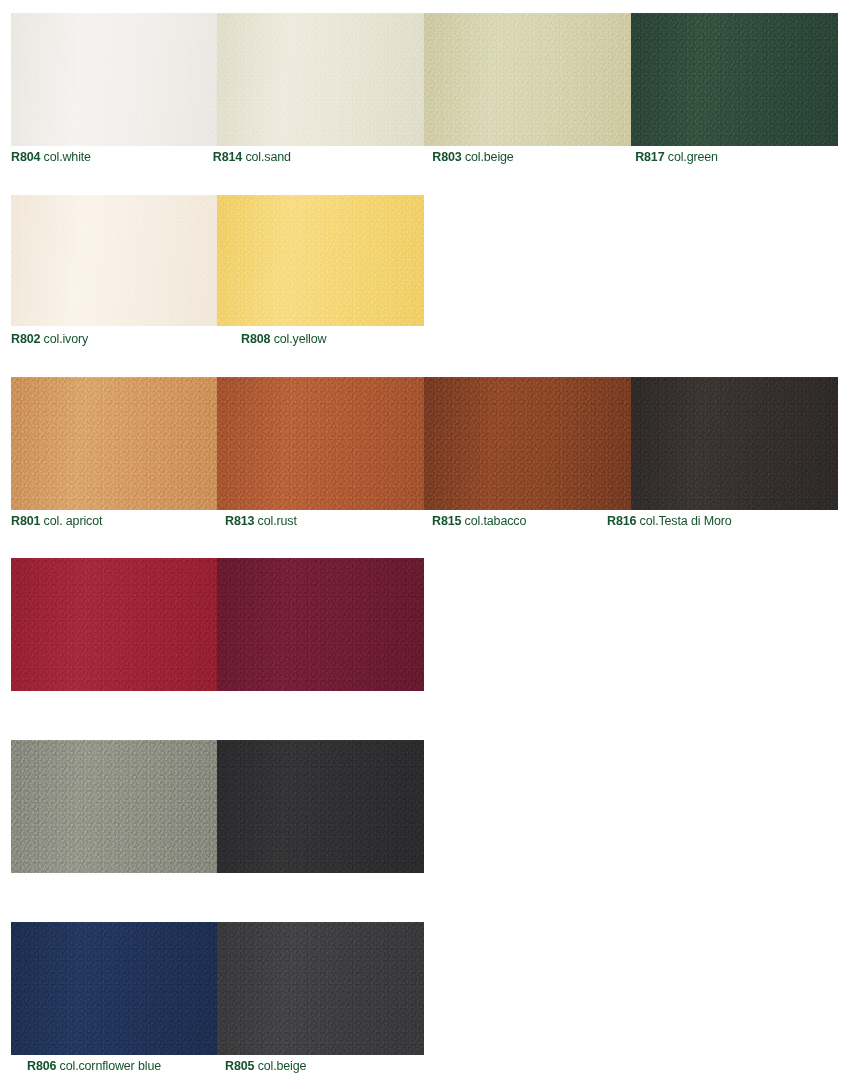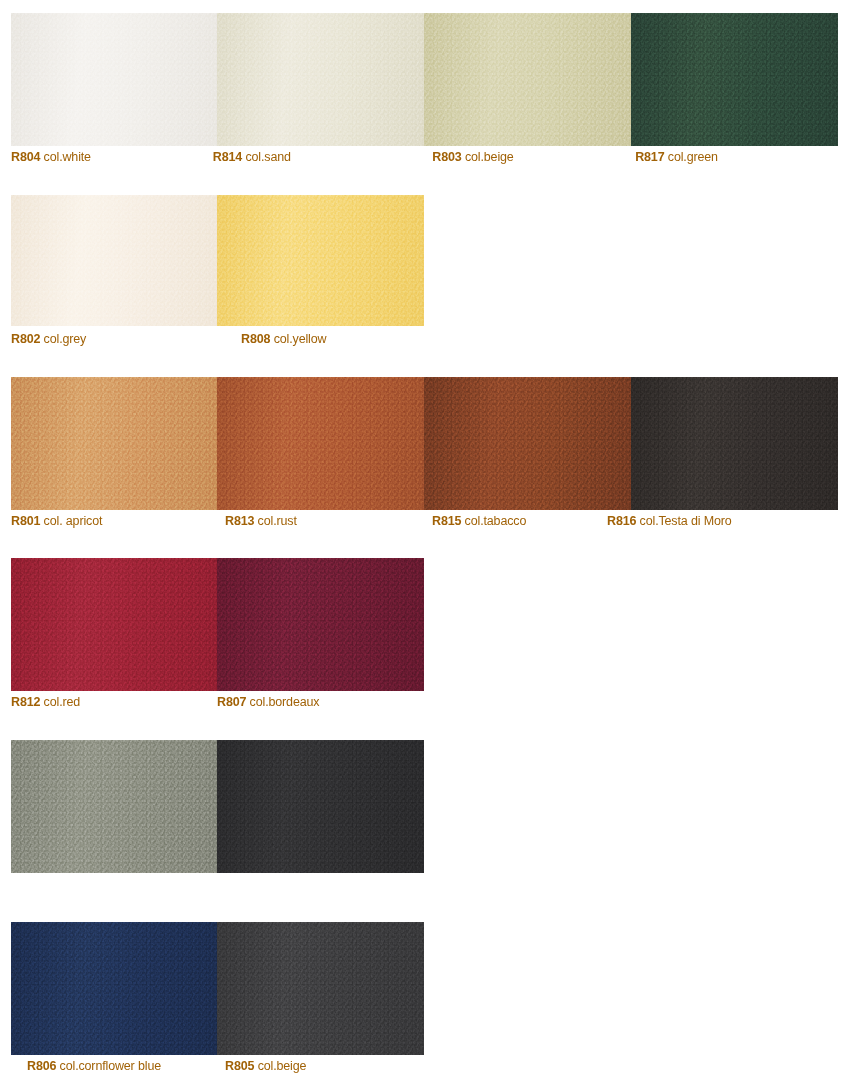--- a/index.html
+++ b/index.html
@@ -71,21 +71,21 @@
     position: absolute;
     left: 11px;
     display: flex;
     flex-direction: row;
     white-space: nowrap;
   }
 
   .label-cell {
     font-size: 12.5px;
     line-height: 14px;
-    color: #a16207;
+    color: #14532d;
     letter-spacing: -0.15px;
     font-family: "Liberation Sans", sans-serif;
   }
 
   .label-code {
     font-weight: bold;
   }
 
   .label-name {
     font-weight: normal;
@@ -129,21 +129,21 @@
         <div class="grain"></div>
         <div class="grain-fine"></div>
       </div>
       <div class="swatch-cell" style="width: 207px; height: 131px; background: rgb(245, 215, 118);">
         <div class="sheen" style="background: linear-gradient(96deg, rgb(239, 205, 100) 0%, rgb(248, 222, 135) 34%, rgb(245, 215, 118) 62%, rgb(239, 205, 100) 100%); opacity: 0.85;"></div>
         <div class="grain"></div>
         <div class="grain-fine"></div>
       </div>
     </div>
     <div class="label-row" style="top: 332px; width: 413px;">
-      <div class="label-cell" style="width: 206px;"><span class="label-code">R802</span><span class="label-name"> col.grey</span></div>
+      <div class="label-cell" style="width: 206px;"><span class="label-code">R802</span><span class="label-name"> col.ivory</span></div>
       <div class="label-cell" style="width: 207px; margin-left: 48px;"><span class="label-code">R808</span><span class="label-name"> col.yellow</span></div>
     </div>
     <div class="swatch-row" style="top: 377px; height: 133px; width: 827px;">
       <div class="swatch-cell" style="width: 206px; height: 133px; background: rgb(212, 154, 98);">
         <div class="sheen" style="background: linear-gradient(96deg, rgb(200, 141, 85) 0%, rgb(219, 167, 110) 34%, rgb(212, 154, 98) 62%, rgb(200, 141, 85) 100%); opacity: 0.85;"></div>
         <div class="grain"></div>
         <div class="grain-fine"></div>
       </div>
       <div class="swatch-cell" style="width: 207px; height: 133px; background: rgb(176, 90, 51);">
         <div class="sheen" style="background: linear-gradient(96deg, rgb(159, 79, 44) 0%, rgb(185, 99, 58) 34%, rgb(176, 90, 51) 62%, rgb(159, 79, 44) 100%); opacity: 0.85;"></div>
@@ -172,24 +172,20 @@
         <div class="sheen" style="background: linear-gradient(96deg, rgb(145, 29, 47) 0%, rgb(166, 40, 60) 34%, rgb(158, 34, 53) 62%, rgb(145, 29, 47) 100%); opacity: 0.85;"></div>
         <div class="grain"></div>
         <div class="grain-fine"></div>
       </div>
       <div class="swatch-cell" style="width: 207px; height: 133px; background: rgb(110, 28, 51);">
         <div class="sheen" style="background: linear-gradient(96deg, rgb(99, 24, 45) 0%, rgb(118, 31, 56) 34%, rgb(110, 28, 51) 62%, rgb(99, 24, 45) 100%); opacity: 0.85;"></div>
         <div class="grain"></div>
         <div class="grain-fine"></div>
       </div>
     </div>
-    <div class="label-row" style="top: 695px; width: 413px;">
-      <div class="label-cell" style="width: 206px;"><span class="label-code">R812</span><span class="label-name"> col.red</span></div>
-      <div class="label-cell" style="width: 207px;"><span class="label-code">R807</span><span class="label-name"> col.bordeaux</span></div>
-    </div>
     <div class="swatch-row" style="top: 740px; height: 133px; width: 413px;">
       <div class="swatch-cell" style="width: 206px; height: 133px; background: rgb(141, 144, 131);">
         <div class="sheen" style="background: linear-gradient(96deg, rgb(131, 134, 122) 0%, rgb(149, 152, 139) 34%, rgb(141, 144, 131) 62%, rgb(131, 134, 122) 100%); opacity: 0.85;"></div>
         <div class="grain"></div>
         <div class="grain-fine"></div>
       </div>
       <div class="swatch-cell" style="width: 207px; height: 133px; background: rgb(46, 46, 48);">
         <div class="sheen" style="background: linear-gradient(96deg, rgb(40, 40, 42) 0%, rgb(52, 52, 54) 34%, rgb(46, 46, 48) 62%, rgb(40, 40, 42) 100%); opacity: 0.85;"></div>
         <div class="grain"></div>
         <div class="grain-fine"></div>

